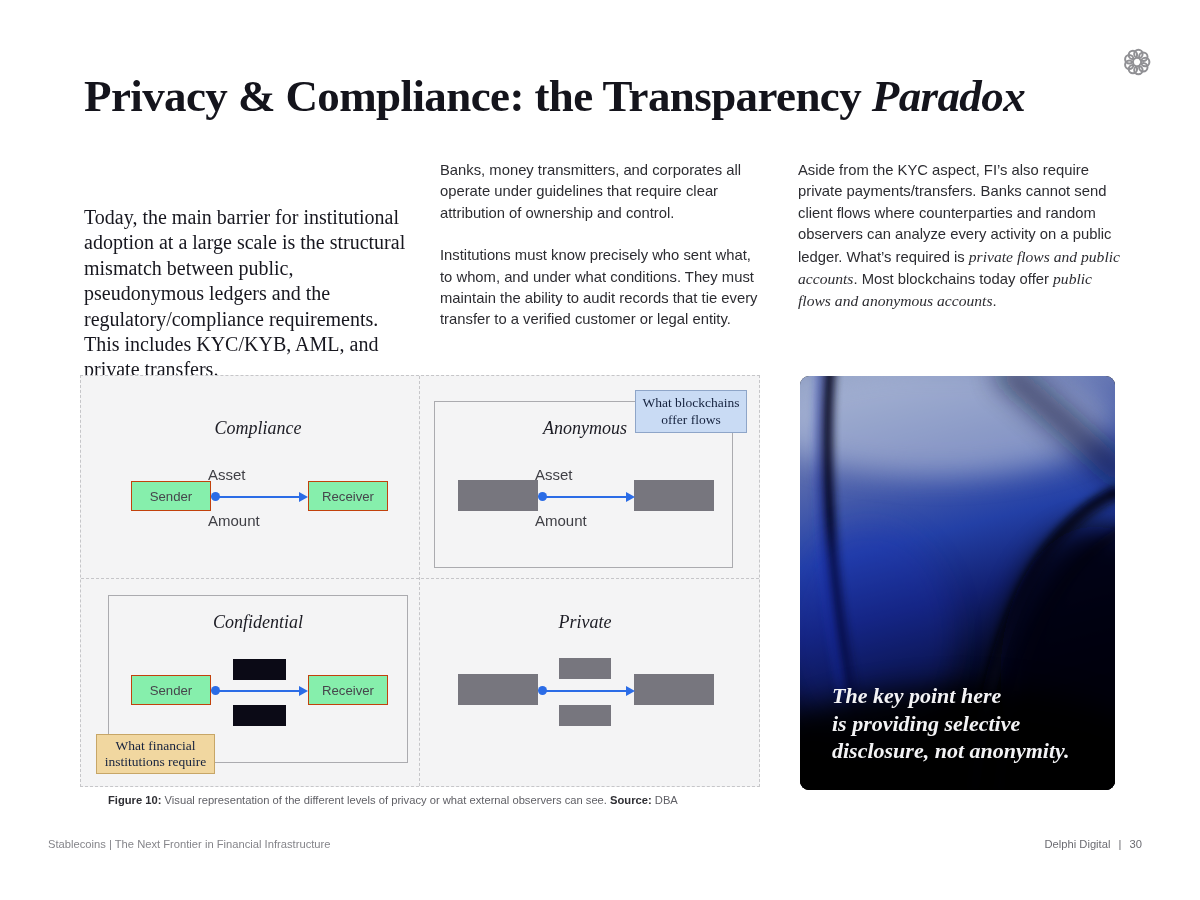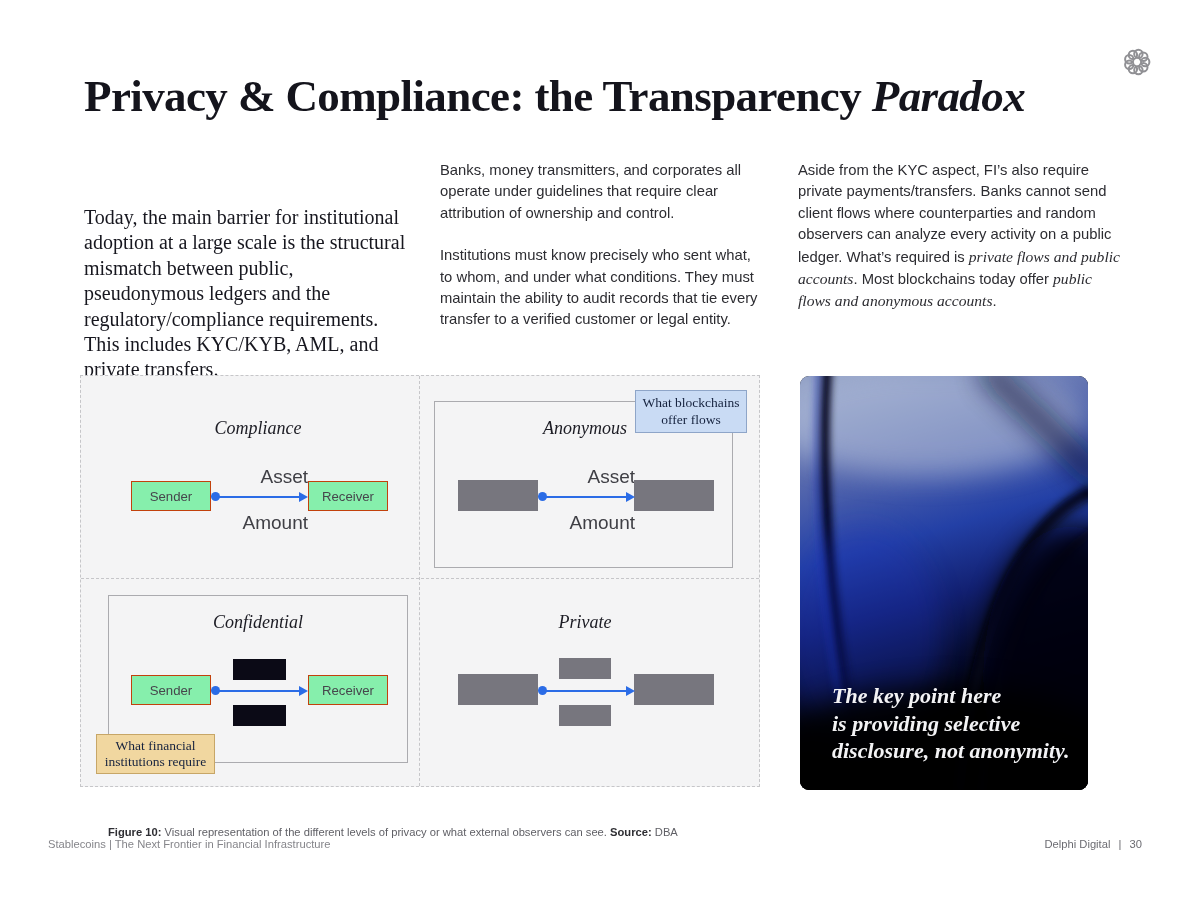--- a/index.html
+++ b/index.html
@@ -24,44 +24,44 @@
 
   .diagram { position: absolute; left: 80px; top: 375px; width: 680px; height: 412px;
              background: #f4f4f5; border: 1.5px dashed #c6c6c9; }
   .vdash { position: absolute; left: 338px; top: 0; height: 100%; width: 0; border-left: 1.5px dashed #c6c6c9; }
   .hdash { position: absolute; top: 202px; left: 0; width: 100%; height: 0; border-top: 1.5px dashed #c6c6c9; }
   .solid-rect { position: absolute; border: 1px solid #ababaf; }
   .rect-anon { left: 353px; top: 25px; width: 299px; height: 167px; }
   .rect-conf { left: 27px; top: 219px; width: 300px; height: 168px; }
   .q-title { position: absolute; font-family: "Liberation Serif", serif; font-style: italic;
              font-size: 18px; color: #1c1c24; text-align: center; width: 200px; }
-  .d-label { position: absolute; width: 100px; text-align: right; font-size: 19px; color: #3f3f45; }
+  .d-label { position: absolute; width: 100px; text-align: left; font-size: 15px; color: #3f3f45; }
   .node { position: absolute; width: 80px; height: 30px; background: #86efac; border: 1px solid #c2410c;
           display: flex; align-items: center; justify-content: center; font-size: 13.2px; color: #46464c; }
   .gray-node { position: absolute; width: 80px; height: 31px; background: #77767e; }
   .dark-chip { position: absolute; width: 53px; height: 21px; background: #0b0a16; }
   .gray-chip { position: absolute; width: 52px; height: 21px; background: #77767e; }
   .arrow { position: absolute; width: 97px; height: 11px; }
   .a-dot { position: absolute; left: 0; top: 1px; width: 9px; height: 9px; border-radius: 50%; background: #2b6ce6; }
   .a-line { position: absolute; left: 4px; top: 4.5px; width: 85px; height: 2px; background: #2b6ce6; }
   .a-head { position: absolute; right: 0; top: 0.5px; width: 0; height: 0;
             border-left: 9px solid #2b6ce6; border-top: 5px solid transparent; border-bottom: 5px solid transparent; }
   .callout { position: absolute; display: flex; flex-direction: column; align-items: center; justify-content: center;
              font-family: "Liberation Serif", serif; font-size: 13.5px; line-height: 16.5px;
              color: #15223e; text-align: center; }
   .callout-blue { left: 554px; top: 14px; width: 112px; height: 43px; background: #c9dbf4; border: 1.5px solid #8ea5c8; }
   .callout-tan  { left: 15px; top: 358px; width: 119px; height: 40px; background: #f1d7a0; border: 1.5px solid #c7a667; }
 
-  .image-card { position: absolute; left: 800px; top: 376px; width: 288px; height: 414px;
+  .image-card { position: absolute; left: 800px; top: 376px; width: 315px; height: 414px;
                 border-radius: 9px; overflow: hidden; background: #000; }
   .image-card svg.art { position: absolute; left: 0; top: 0; width: 100%; height: 100%; }
   .quote { position: absolute; left: 32px; top: 306px; font-family: "Liberation Serif", serif;
            font-style: italic; font-weight: 700; font-size: 22px; line-height: 27.5px; color: #f3f3f5; }
 
-  .caption { position: absolute; left: 108px; top: 794px; font-size: 11.2px; color: #606066; margin-top: 32px; }
+  .caption { position: absolute; left: 108px; top: 794px; font-size: 11.2px; color: #606066; }
   .caption b { color: #2e2e33; }
   .footer-left  { position: absolute; left: 48px; top: 838px; font-size: 11.2px; color: #85858a; }
   .footer-right { position: absolute; right: 58px; top: 838px; font-size: 11.2px; color: #6c6c72; }
   .footer-right span { margin-left: 5px; }
   .footer-right span:first-child { margin-left: 0; }
 </style>
 </head>
 <body>
 
 <div class="page">

